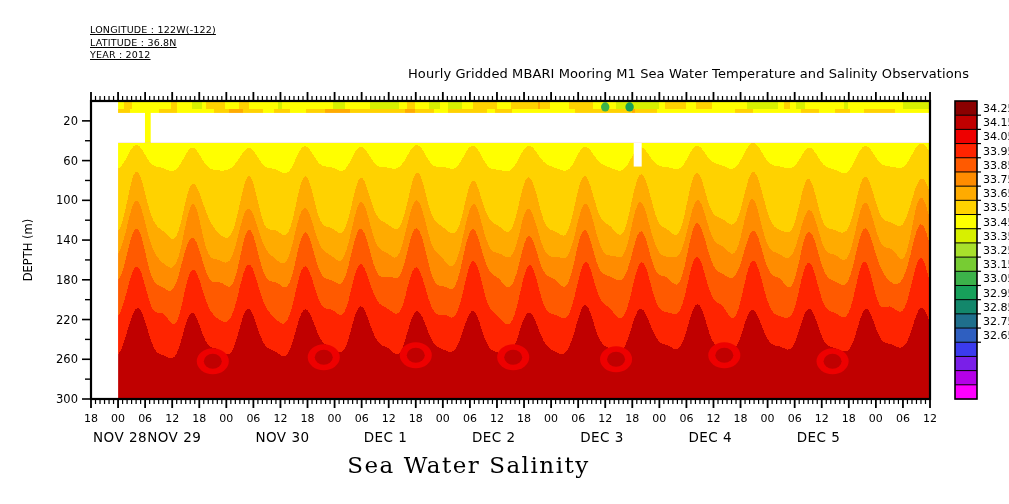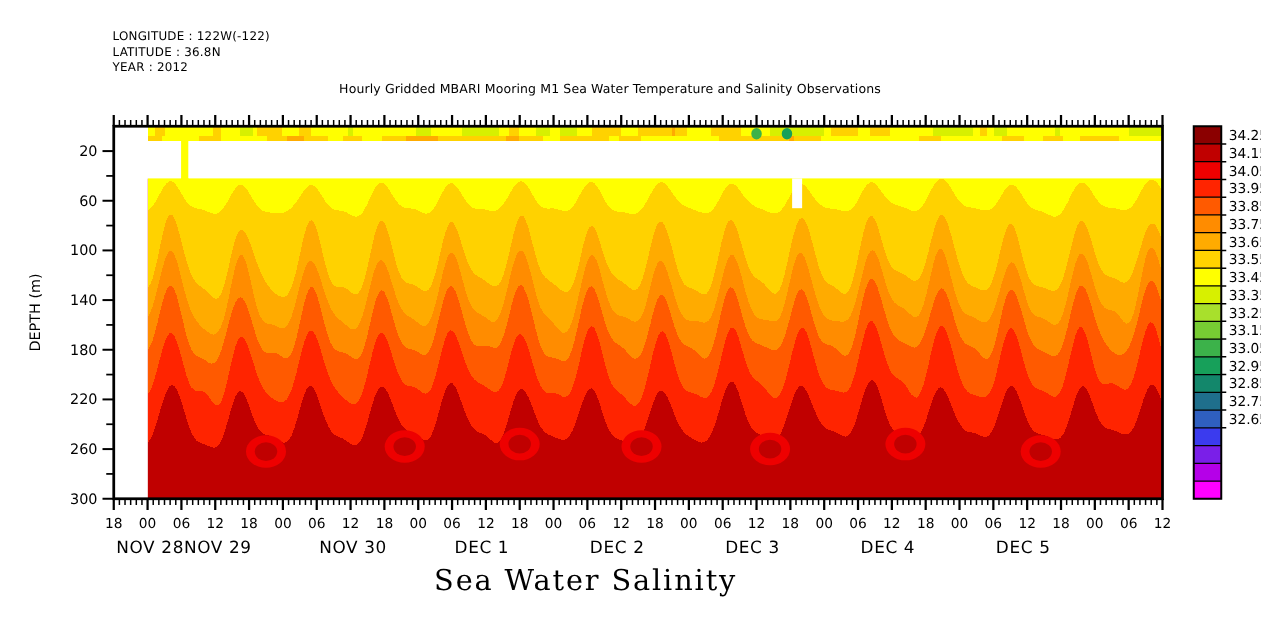--- a/index.html
+++ b/index.html
@@ -1,21 +1,21 @@
 <!DOCTYPE html>
 <html><head>
 <meta charset="utf-8">
 <style>
   html,body{margin:0;padding:0;background:#ffffff;}
   body{width:1009px;height:504px;position:relative;overflow:hidden;
        font-family:"DejaVu Sans","Liberation Sans",sans-serif;color:#000;}
   .meta{position:absolute;left:90px;top:24px;font-size:9.5px;line-height:12.5px;
-        letter-spacing:.2px;white-space:pre;}
-  .maintitle{position:absolute;left:0;top:66px;width:969px;text-align:center;
-             font-size:10px;letter-spacing:.1px;}
+        letter-spacing:.2px;white-space:pre;text-decoration:underline;}
+  .maintitle{position:absolute;left:0;top:66px;width:969px;text-align:right;
+             font-size:13px;letter-spacing:.1px;}
   .maintitle span{margin-left:7px;}
   .bottomtitle{position:absolute;left:0;top:452px;width:937px;text-align:center;
                font-family:"DejaVu Serif","Liberation Serif",serif;
                font-size:23px;letter-spacing:1.5px;}
   svg{position:absolute;left:0;top:0;}
   text{font-family:"DejaVu Sans","Liberation Sans",sans-serif;fill:#000;}
   .ylab{font-size:11.5px;}
   .xhr{font-size:11px;}
   .xday{font-size:13.5px;letter-spacing:.5px;}
   .cblab{font-size:11px;}

